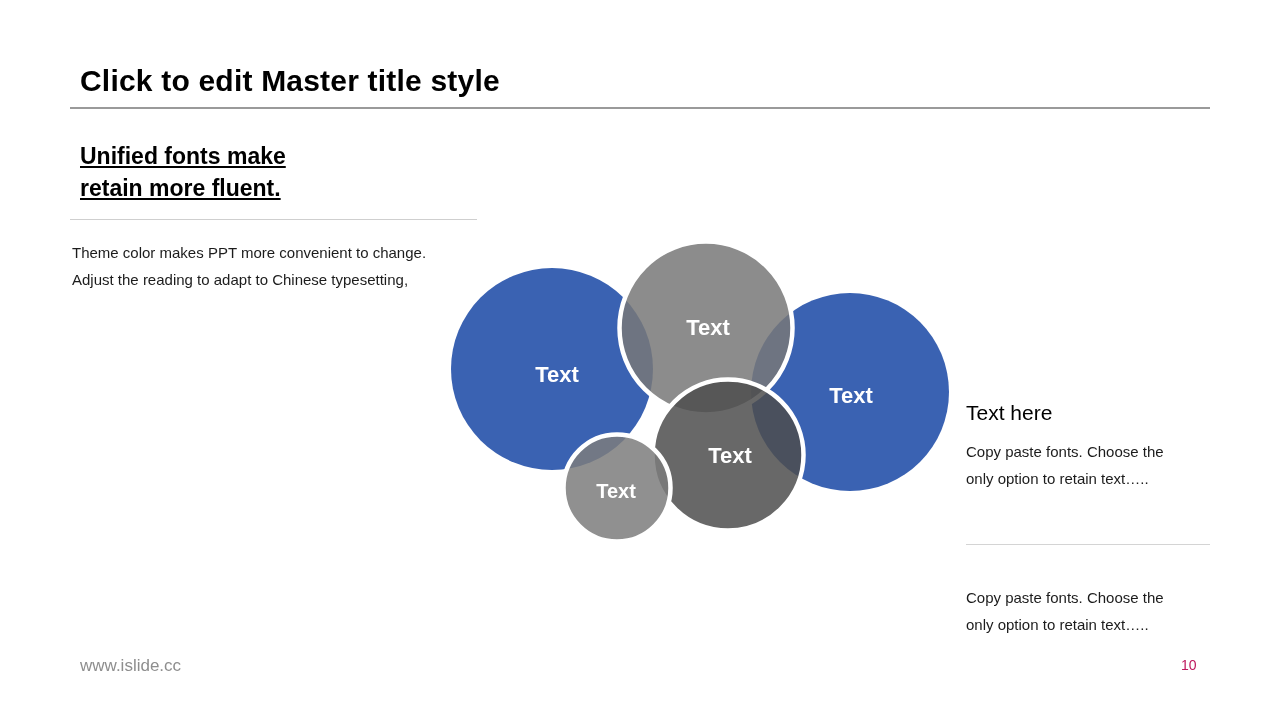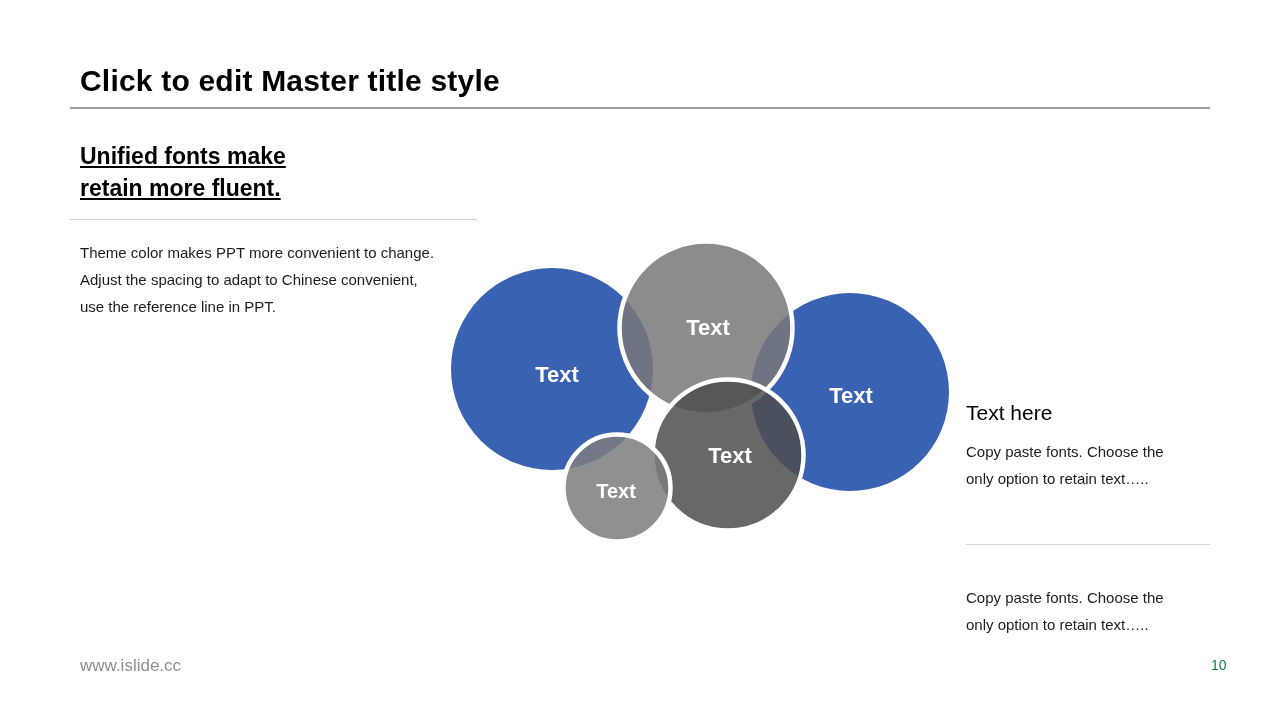--- a/index.html
+++ b/index.html
@@ -12,51 +12,50 @@
   .slide-title {
     left:80px; top:64px; font-size:30px; line-height:34px;
     font-weight:700; color:#000; letter-spacing:0.2px; white-space:nowrap;
   }
   .title-rule { left:70px; top:107px; width:1140px; height:1.5px; background:#9a9a9a; }
   .lp-heading {
     left:80px; top:140px; font-size:23px; line-height:32px;
     font-weight:700; color:#000;text-decoration:underline;
   }
   .lp-divider { left:70px; top:219px; width:407px; height:1px; background:#cfcfcf; }
-  .lp-body { left:80px; top:239px; font-size:15px; line-height:27px; color:#1c1c1c; }
+  .lp-body { left:72px; top:239px; font-size:15px; line-height:27px; color:#1c1c1c; }
   .diagram-svg { left:0; top:0; }
   .circle-label {
     fill:#ffffff; font-weight:700; font-size:22px; text-anchor:middle;
     font-family:"Liberation Sans","DejaVu Sans",sans-serif;
   }
   .circle-label.small { font-size:20px; }
   .rp-heading { left:966px; top:400px; font-size:21px; line-height:26px; font-weight:400; color:#000; white-space:nowrap; }
   .rp-body-top { left:966px; top:438px; font-size:15px; line-height:27px; color:#1c1c1c; }
   .rp-divider { left:966px; top:544px; width:244px; height:1px; background:#d4d4d4; }
   .rp-body-bottom { left:966px; top:584px; font-size:15px; line-height:27px; color:#1c1c1c; }
   .footer-site { left:80px; top:656px; font-size:17px; color:#8e8e8e; white-space:nowrap; }
-  .footer-page { left:1181px; top:657px; font-size:14px; color:#15803d; white-space:nowrap;margin-left:30px; }
+  .footer-page { left:1181px; top:657px; font-size:14px; color:#be185d; white-space:nowrap; }
 </style>
 </head>
 <body>
 
 <div class="slide">
 
   <div class="abs slide-title">Click to edit Master title style</div>
   <div class="abs title-rule"></div>
 
   <div class="abs lp-heading">
     <div>Unified fonts make</div>
     <div>retain more fluent.</div>
   </div>
   <div class="abs lp-divider"></div>
   <div class="abs lp-body">
     <div>Theme color makes PPT more convenient to change.</div>
-    <div>Adjust the spacing to adapt to Chinese convenient,</div>
-    <div>use the reference line in PPT.</div>
+    <div>Adjust the reading to adapt to Chinese typesetting,</div>
   </div>
 
   <svg class="abs diagram-svg" width="1280" height="720" viewBox="0 0 1280 720">
     <circle cx="552" cy="369" r="101" fill="#3A62B2"></circle>
     <circle cx="850" cy="392" r="99" fill="#3A62B2"></circle>
     <circle cx="706" cy="328" r="86.5" fill-opacity="0.85" stroke="#ffffff" stroke-width="4.5" fill="#787878"></circle>
     <circle cx="728" cy="455" r="75.5" fill-opacity="0.85" stroke="#ffffff" stroke-width="4.5" fill="#4D4D4D"></circle>
     <circle cx="617" cy="488" r="53.5" fill-opacity="0.85" stroke="#ffffff" stroke-width="4.5" fill="#7C7C7C"></circle>
 
     <text class="circle-label" x="557" y="382">Text</text>

